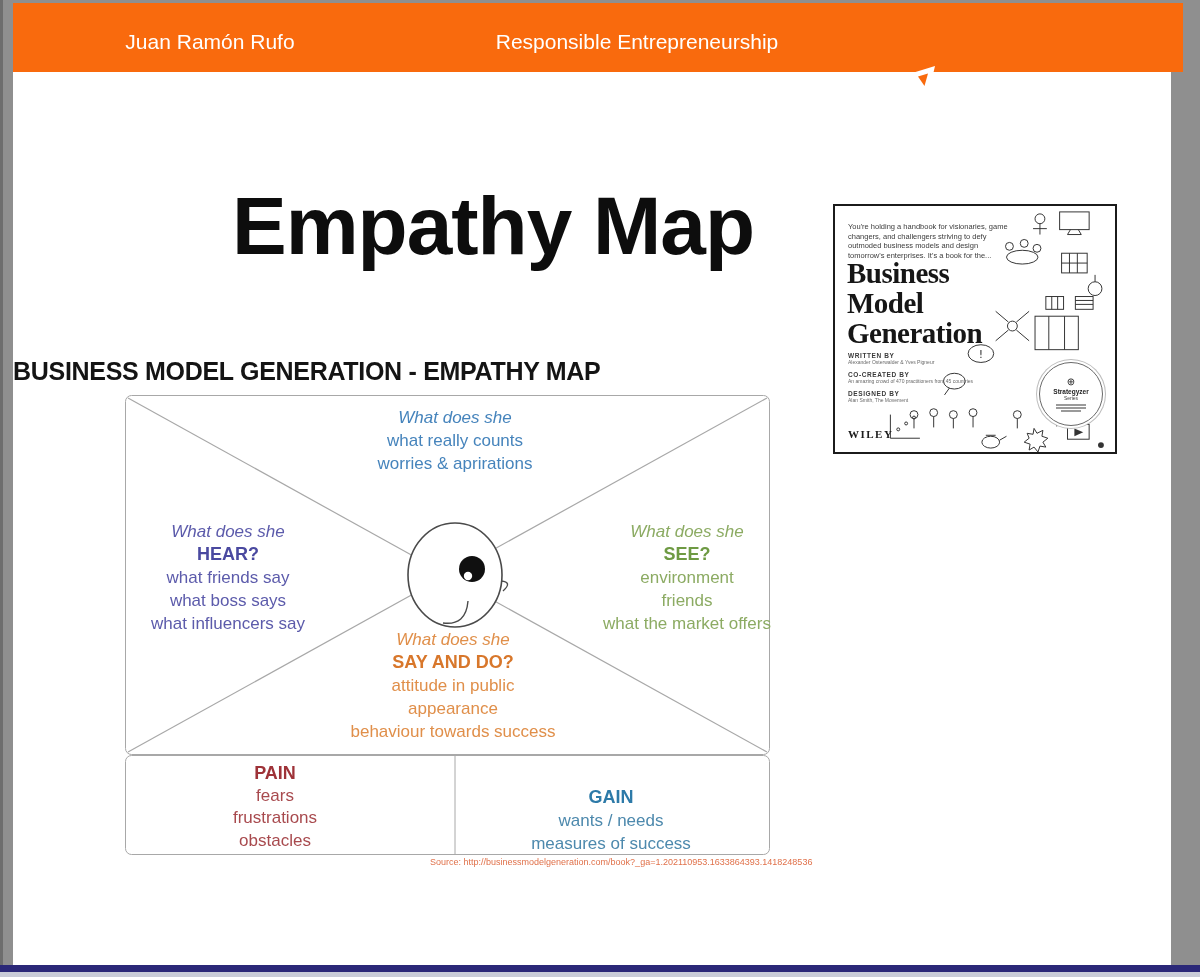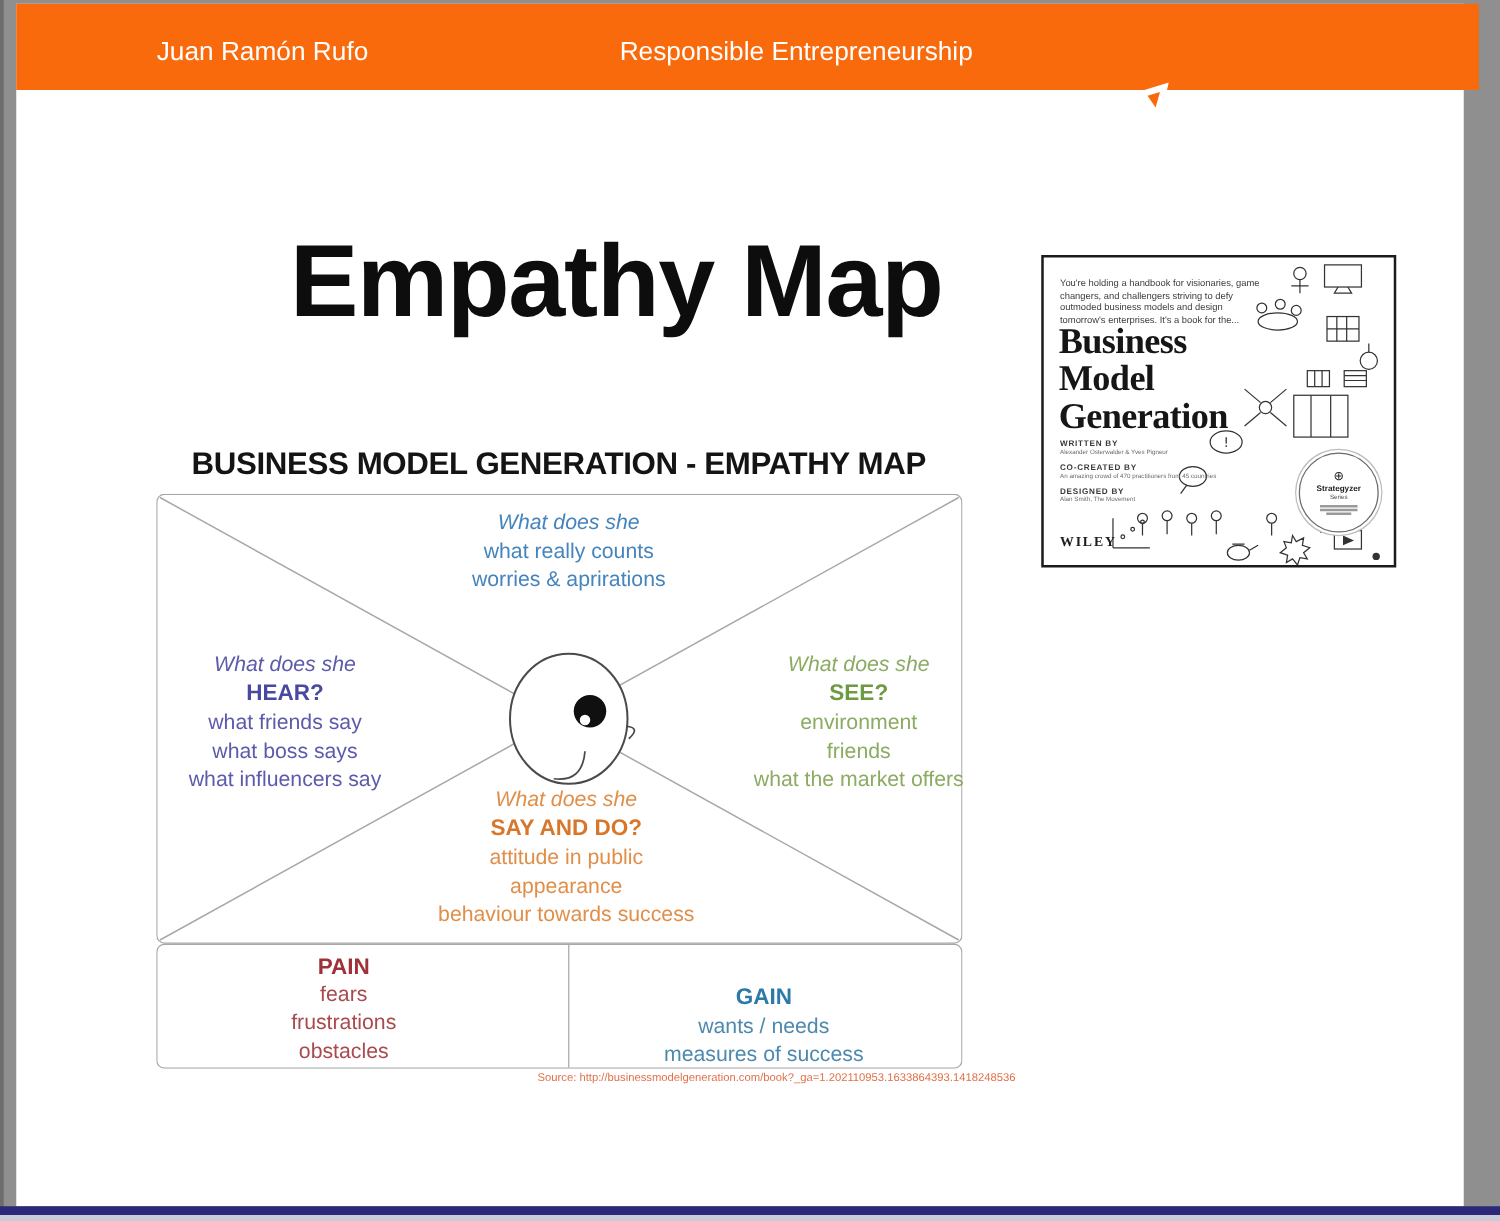--- a/index.html
+++ b/index.html
@@ -40,21 +40,21 @@
   .badge { position:absolute; left:204px; top:156px; width:64px; height:64px; border-radius:50%;
            background:#ffffff; border:1px solid #6a6a6a; box-shadow:0 0 0 2px #ffffff, 0 0 0 3px #bdbdbd;
            display:flex; flex-direction:column; align-items:center; justify-content:center; }
   .badge-glyph { font-size:10px; color:#222; line-height:10px; }
   .badge-title { font-size:6.5px; font-weight:bold; color:#1d1d1d; margin-top:1px; }
   .badge-sub { font-size:5px; color:#444; margin-bottom:2px; }
   .badge-bar { width:30px; height:1.5px; background:#9a9a9a; margin-top:1.5px; }
   .badge-bar.short { width:20px; }
 
   
-  .diagram-heading { position:absolute; left:0; top:354px; width:868px; text-align:center;
+  .diagram-heading { position:absolute; left:0; top:354px; width:868px; 
                      font-size:25px; font-weight:bold; letter-spacing:-0.3px; color:#141414; }
   .map-svg { position:absolute; left:112px; top:392px; }
 
   .em-block { position:absolute; text-align:center; line-height:23px; font-size:17px; }
   .em-block .lead { font-style:italic; }
   .em-block .head { font-weight:bold; font-size:18px; }
 
   .tf   { left:312px; top:403px; width:260px; }
   .hear { left:95px;  top:517px; width:240px; }
   .see  { left:554px; top:517px; width:240px; }

